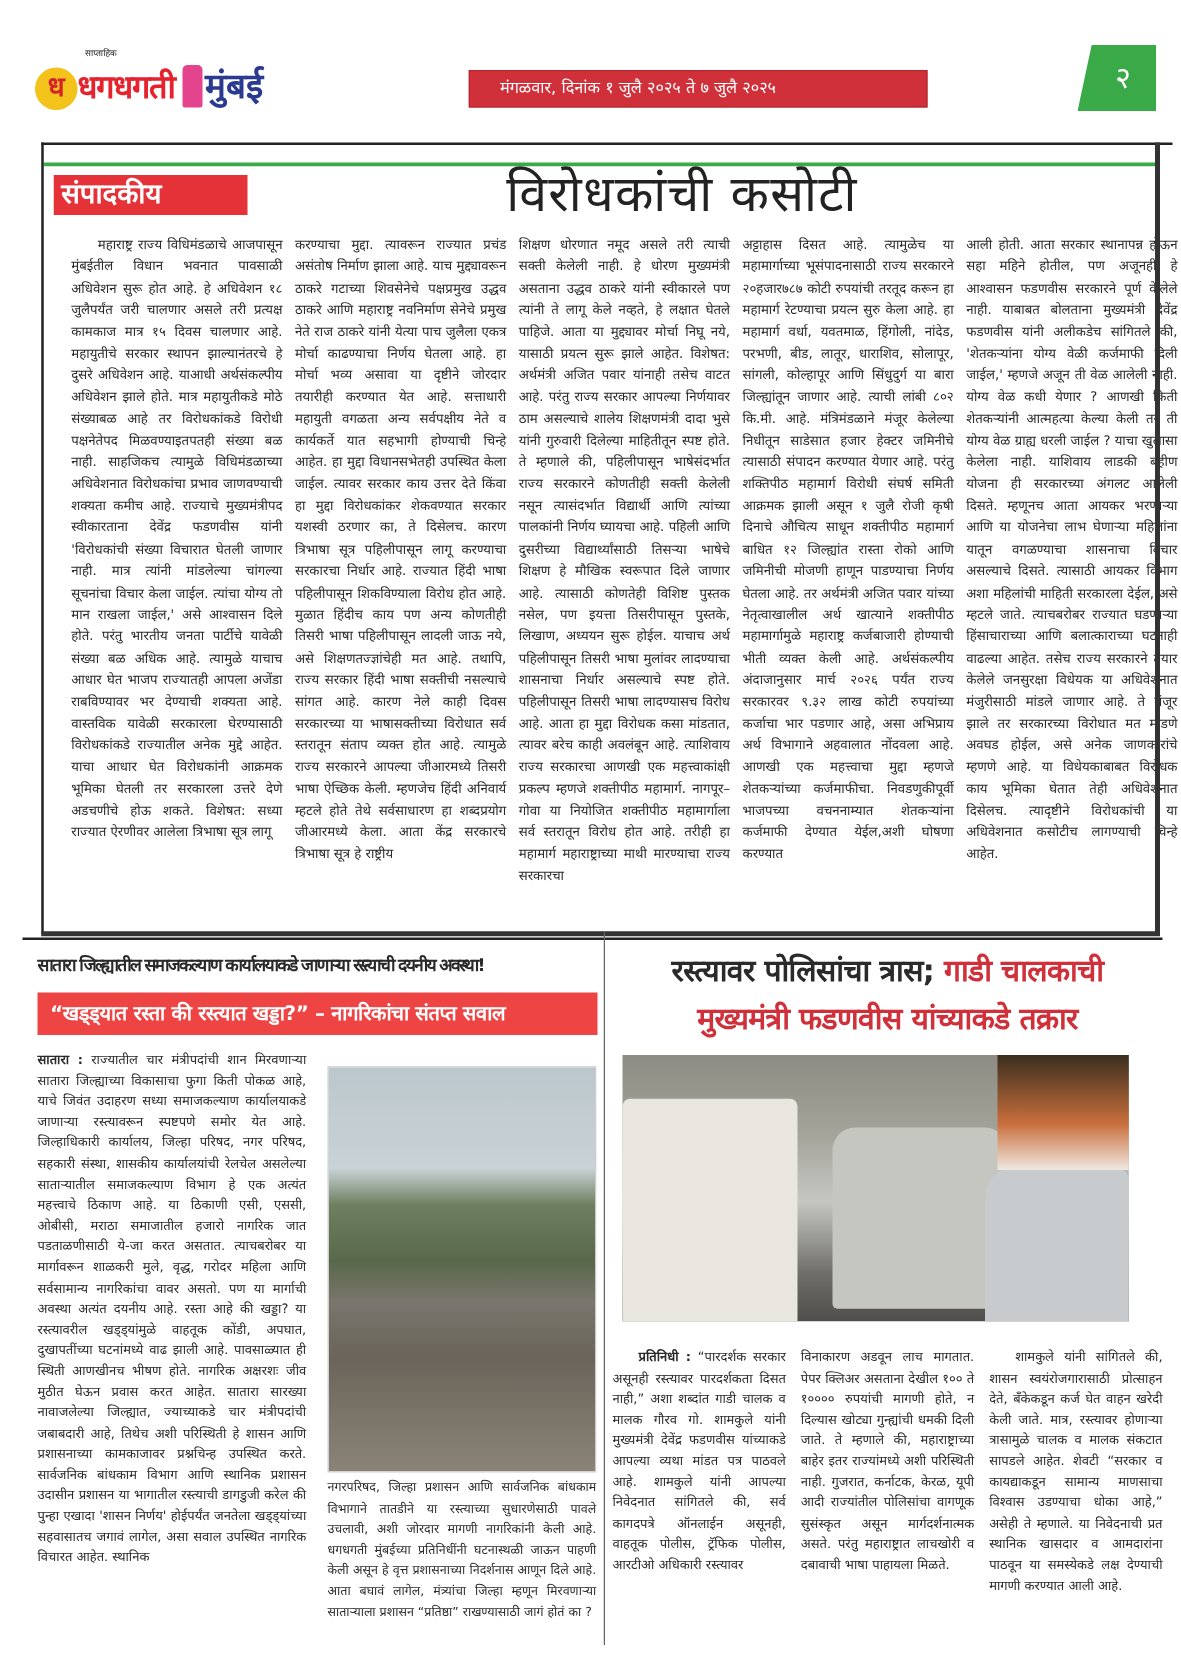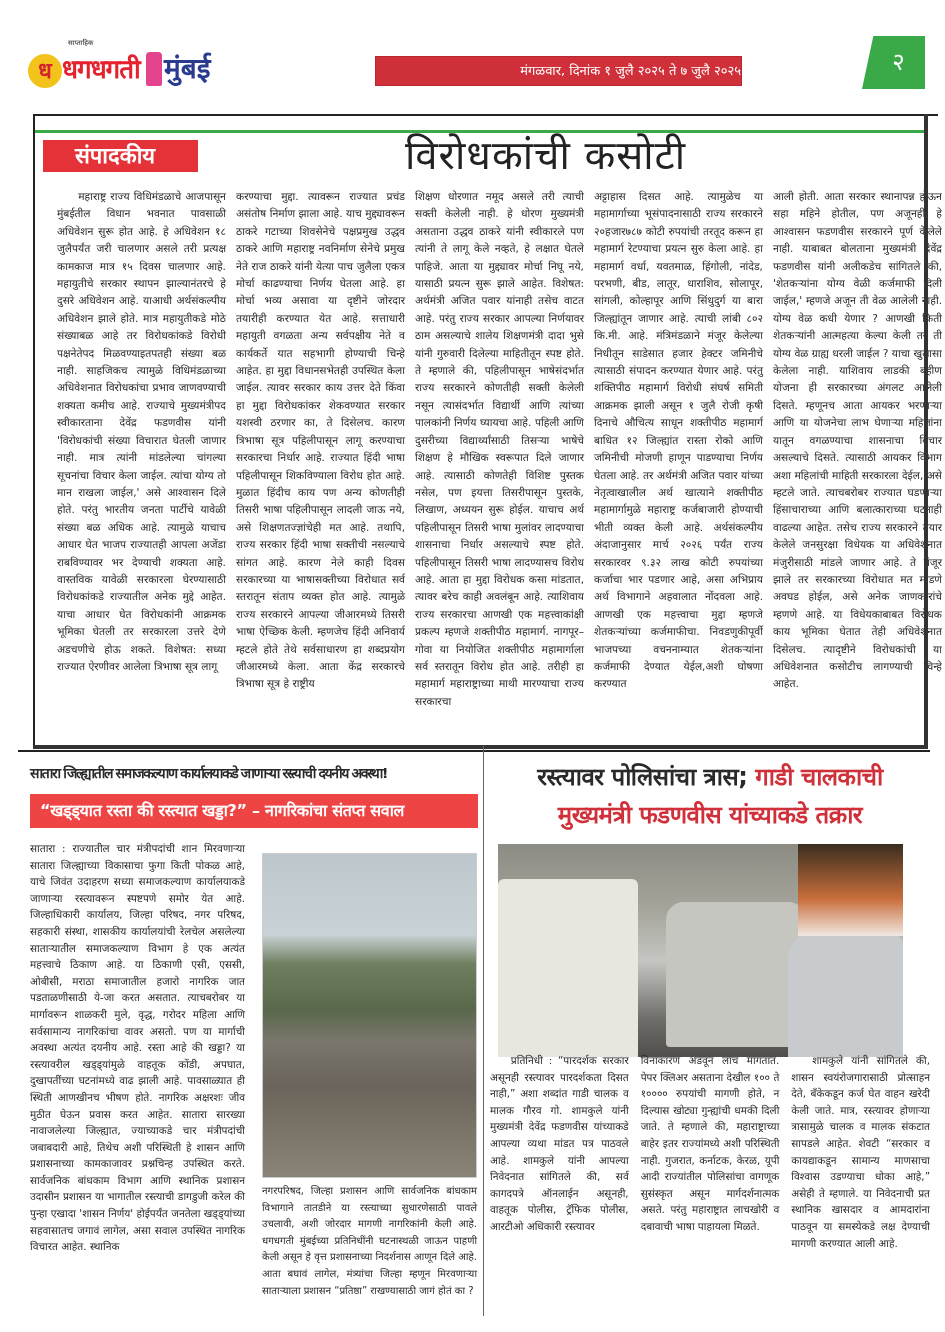--- a/index.html
+++ b/index.html
@@ -7,29 +7,29 @@
   body { font-family: "DejaVu Sans", "Liberation Sans", sans-serif; color: #222; position: relative; }
 
   
   .masthead { position: absolute; left: 20px; top: 30px; width: 905px; height: 70px; }
   .logo { position: absolute; left: 8px; top: 8px; width: 180px; height: 52px; }
   .logo-small { position: absolute; left: 40px; top: 0; font-size: 7px; color: #222; font-family: Liberation Serif, serif; }
   .logo-circle { position: absolute; left: 0; top: 16px; width: 34px; height: 34px; border-radius: 50%; background: #f3c21b; color: #d4222e; font-weight: bold; font-size: 22px; line-height: 34px; text-align: center; }
   .logo-main { position: absolute; left: 34px; top: 12px; font-size: 26px; font-weight: bold; color: #e5222d; letter-spacing: -1px; white-space: nowrap; }
   .logo-fist { position: absolute; left: 118px; top: 14px; width: 16px; height: 34px; background: #e4438e; border-radius: 4px 4px 2px 2px; }
   .logo-city { position: absolute; left: 136px; top: 10px; font-size: 28px; font-weight: bold; color: #2a3a8f; white-space: nowrap; }
-  .date-bar { position: absolute; left: 355px; top: 26px; width: 367px; height: 30px; background: #d0303a; border: 1px solid #b52731; color: #ffffff; font-size: 13px; line-height: 28px; padding-left: 24px; text-align: right; }
+  .date-bar { position: absolute; left: 355px; top: 26px; width: 367px; height: 30px; background: #d0303a; border: 1px solid #b52731; color: #ffffff; font-size: 13px; line-height: 28px; padding-left: 24px; }
   .page-tab { position: absolute; left: 842px; top: 6px; width: 63px; height: 53px; background: #3aaa48; clip-path: polygon(18% 0, 100% 0, 100% 100%, 0 100%); color: #ffffff; font-size: 24px; line-height: 53px; text-align: center; padding-left: 10px; }
   .masthead-rule { position: absolute; left: 15px; top: 100px; width: 890px; height: 3px; background: #3aaa48; }
 
   
   .editorial { position: absolute; left: 33px; top: 114px; width: 905px; height: 633px; border: 2px solid #222; border-right: none; border-bottom: none; }
   .editorial-inner-right { position: absolute; left: 924px; top: 114px; width: 4px; height: 633px; background: #333; }
   .editorial-bottom { position: absolute; left: 33px; top: 745px; width: 895px; height: 4px; background: #333; }
-  .label-red { position: absolute; left: 8px; top: 24px; width: 155px; height: 32px; background: #e53238; color: #ffffff; font-size: 22px; font-weight: bold; line-height: 32px; padding-left: 32px; }
+  .label-red { position: absolute; left: 8px; top: 24px; width: 155px; height: 32px; background: #e53238; color: #ffffff; font-size: 22px; font-weight: bold; line-height: 32px; padding-left: 6px; }
   .ed-title { position: absolute; left: 370px; top: 10px; font-size: 40px; color: #222; letter-spacing: 1px; }
   .ed-cols { position: absolute; left: 22px; top: 60px; width: 885px; display: flex; gap: 10px; margin-top: 12px; }
   .ed-col { width: 169px; font-size: 10.6px; line-height: 17.4px; text-align: justify; color: #2a2a2a; }
   .ed-col p { text-indent: 0; }
   .ed-col p.ind { text-indent: 2em; }
 
   
   .divider-top { position: absolute; left: 18px; top: 750px; width: 912px; height: 2px; background: #222; }
   .divider-mid { position: absolute; left: 483px; top: 746px; width: 1px; height: 570px; background: #666; }
 
@@ -45,24 +45,24 @@
   .right-article { position: absolute; left: 490px; top: 758px; width: 440px; }
   .ra-headline { text-align: center; font-size: 24px; font-weight: bold; line-height: 38px; letter-spacing: -0.5px; }
   .ra-headline .black { color: #2a2a2a; margin-top: 29px; }
   .ra-headline .red { color: #d0303a; }
   .ra-photo { position: absolute; left: 8px; top: 86px; width: 405px; height: 213px;
     background: linear-gradient(180deg, #8c8c84 0%, #a4a49a 30%, #c5c6c2 55%, #6f6e6a 82%, #4f4e4b 100%); }
   .ra-photo .car-left { position: absolute; left: 0; top: 35px; width: 140px; height: 178px; background: #e8e6df; border-radius: 6px 6px 0 0; }
   .ra-photo .car-mid { position: absolute; left: 168px; top: 58px; width: 140px; height: 145px; background: #c6c6c0; border-radius: 18px 18px 4px 4px; }
   .ra-photo .car-right { position: absolute; left: 290px; top: 90px; width: 115px; height: 123px; background: #c8cbce; border-radius: 24px 10px 0 0; }
   .ra-photo .inset { position: absolute; left: 300px; top: 0; width: 105px; height: 92px; background: linear-gradient(180deg, #3a2e1f 0%, #c96f3c 60%, #f0e8e2 100%); }
-  .ra-cols { position: absolute; left: 0; top: 294px; width: 440px; display: flex; gap: 12px; }
+  .ra-cols { position: absolute; left: 0; top: 320px; width: 440px; display: flex; gap: 12px; }
   .ra-col { width: 139px; font-size: 10.4px; line-height: 16.6px; text-align: justify; color: #2a2a2a; }
   .ra-col p.ind { text-indent: 2em; }
-  b.lead { font-weight: normal; }
+  b.lead { font-weight: bold; }
 </style>
 </head>
 <body>
 
 <div class="masthead">
   <div class="logo">
     <span class="logo-small">साप्ताहिक</span>
     <span class="logo-circle">ध</span>
     <span class="logo-main">धगधगती</span>
     <span class="logo-fist"></span>

